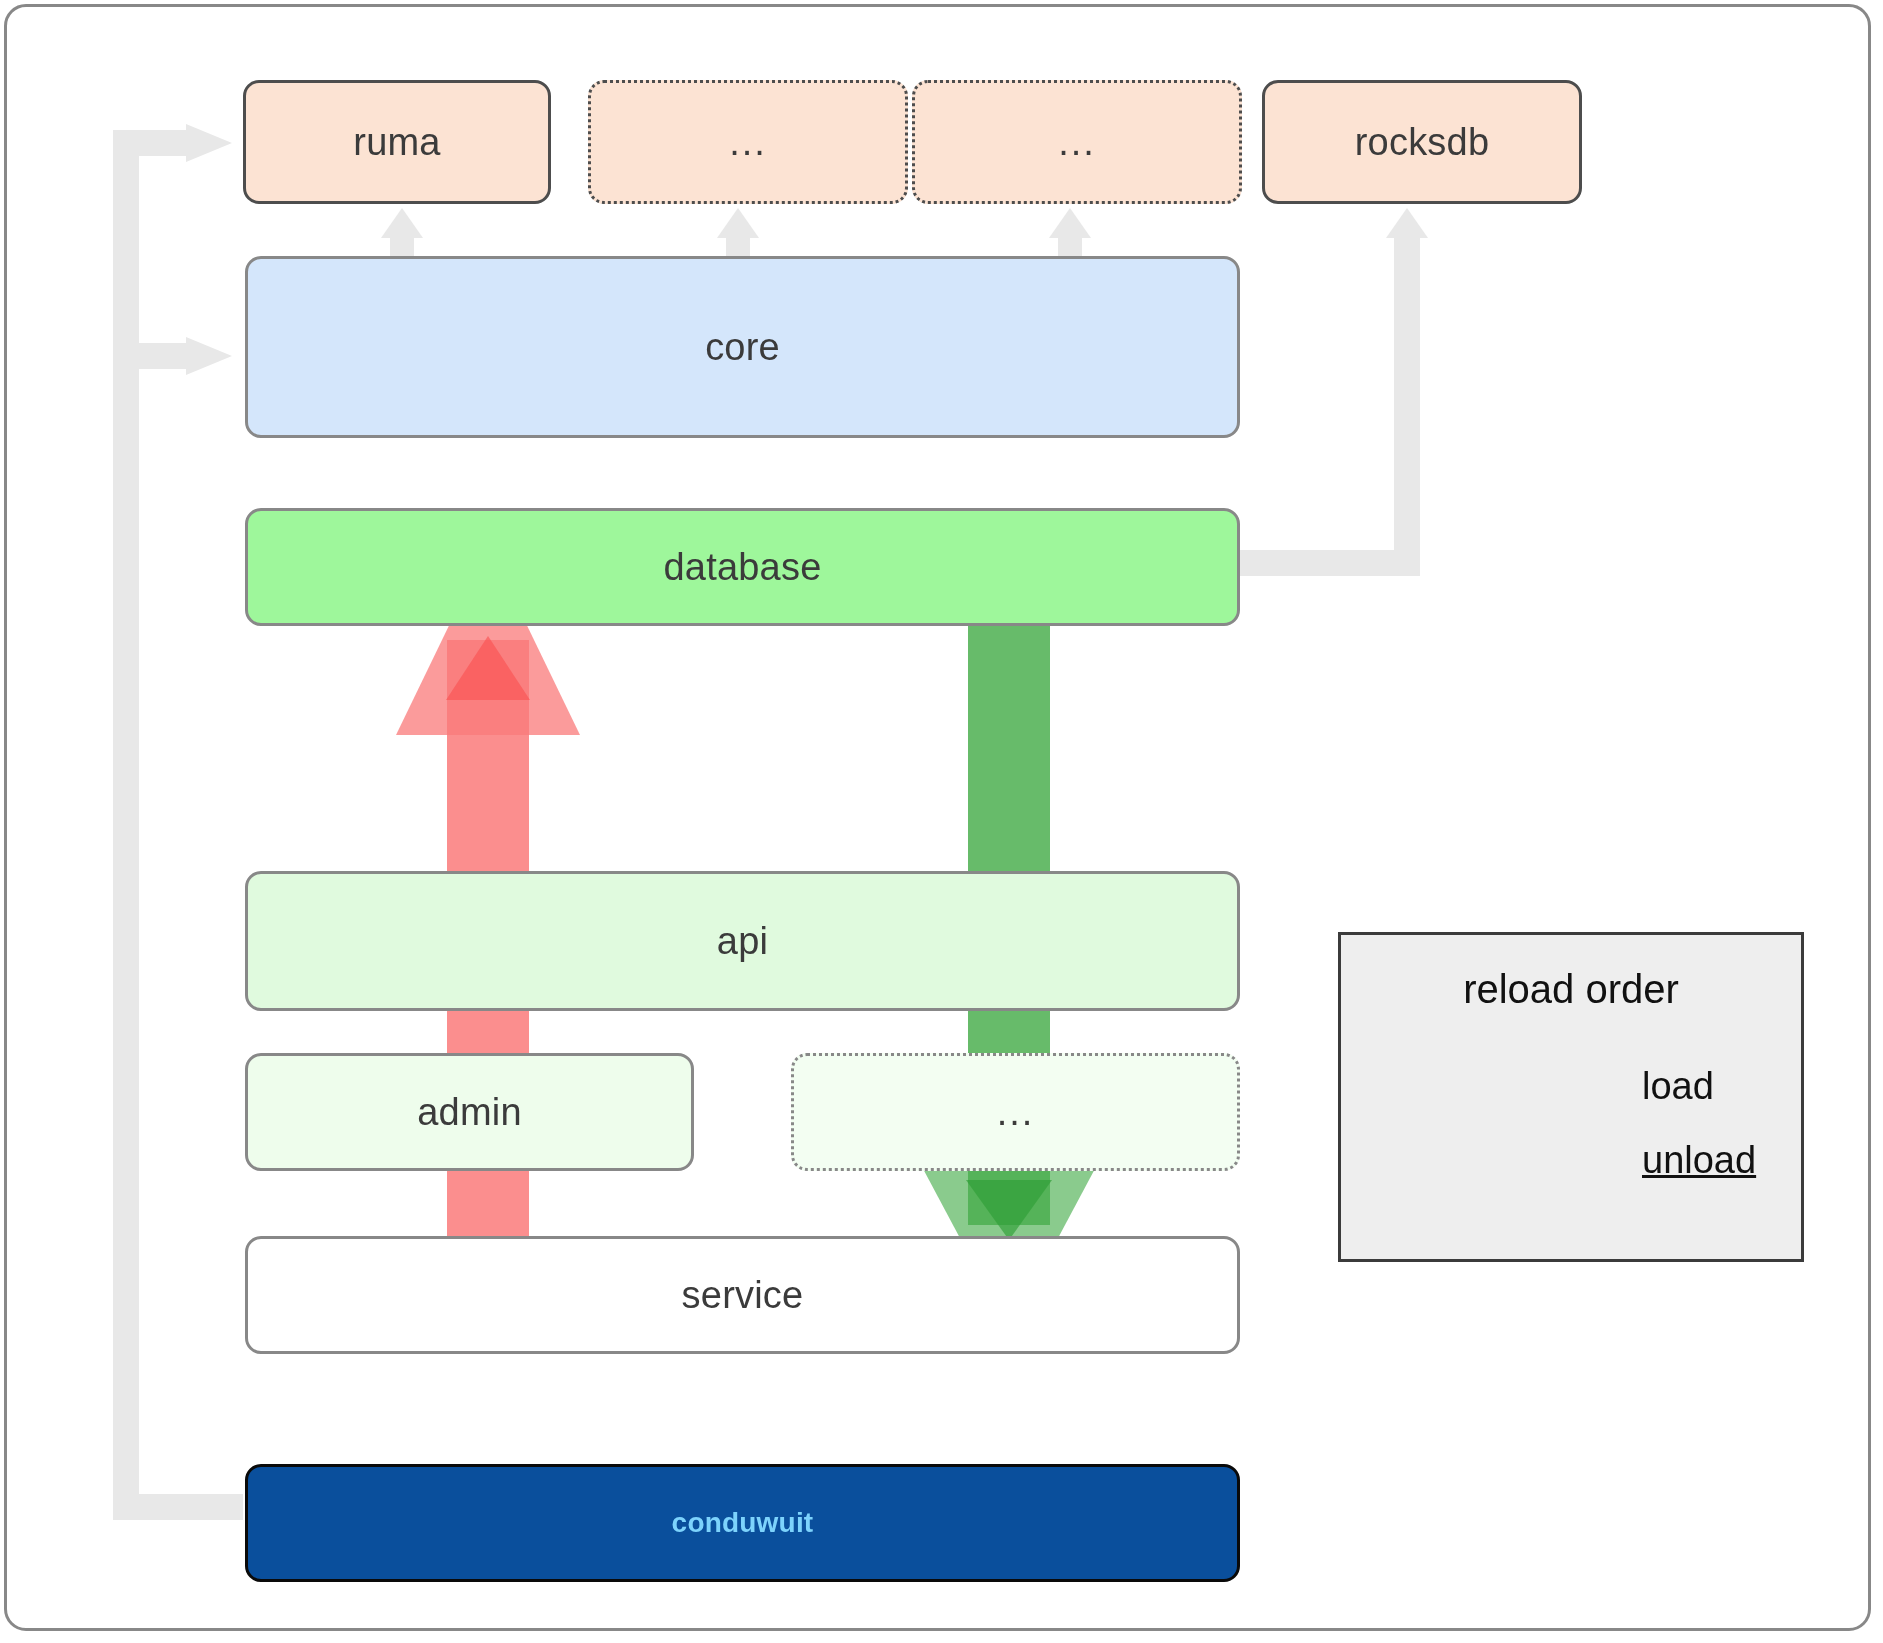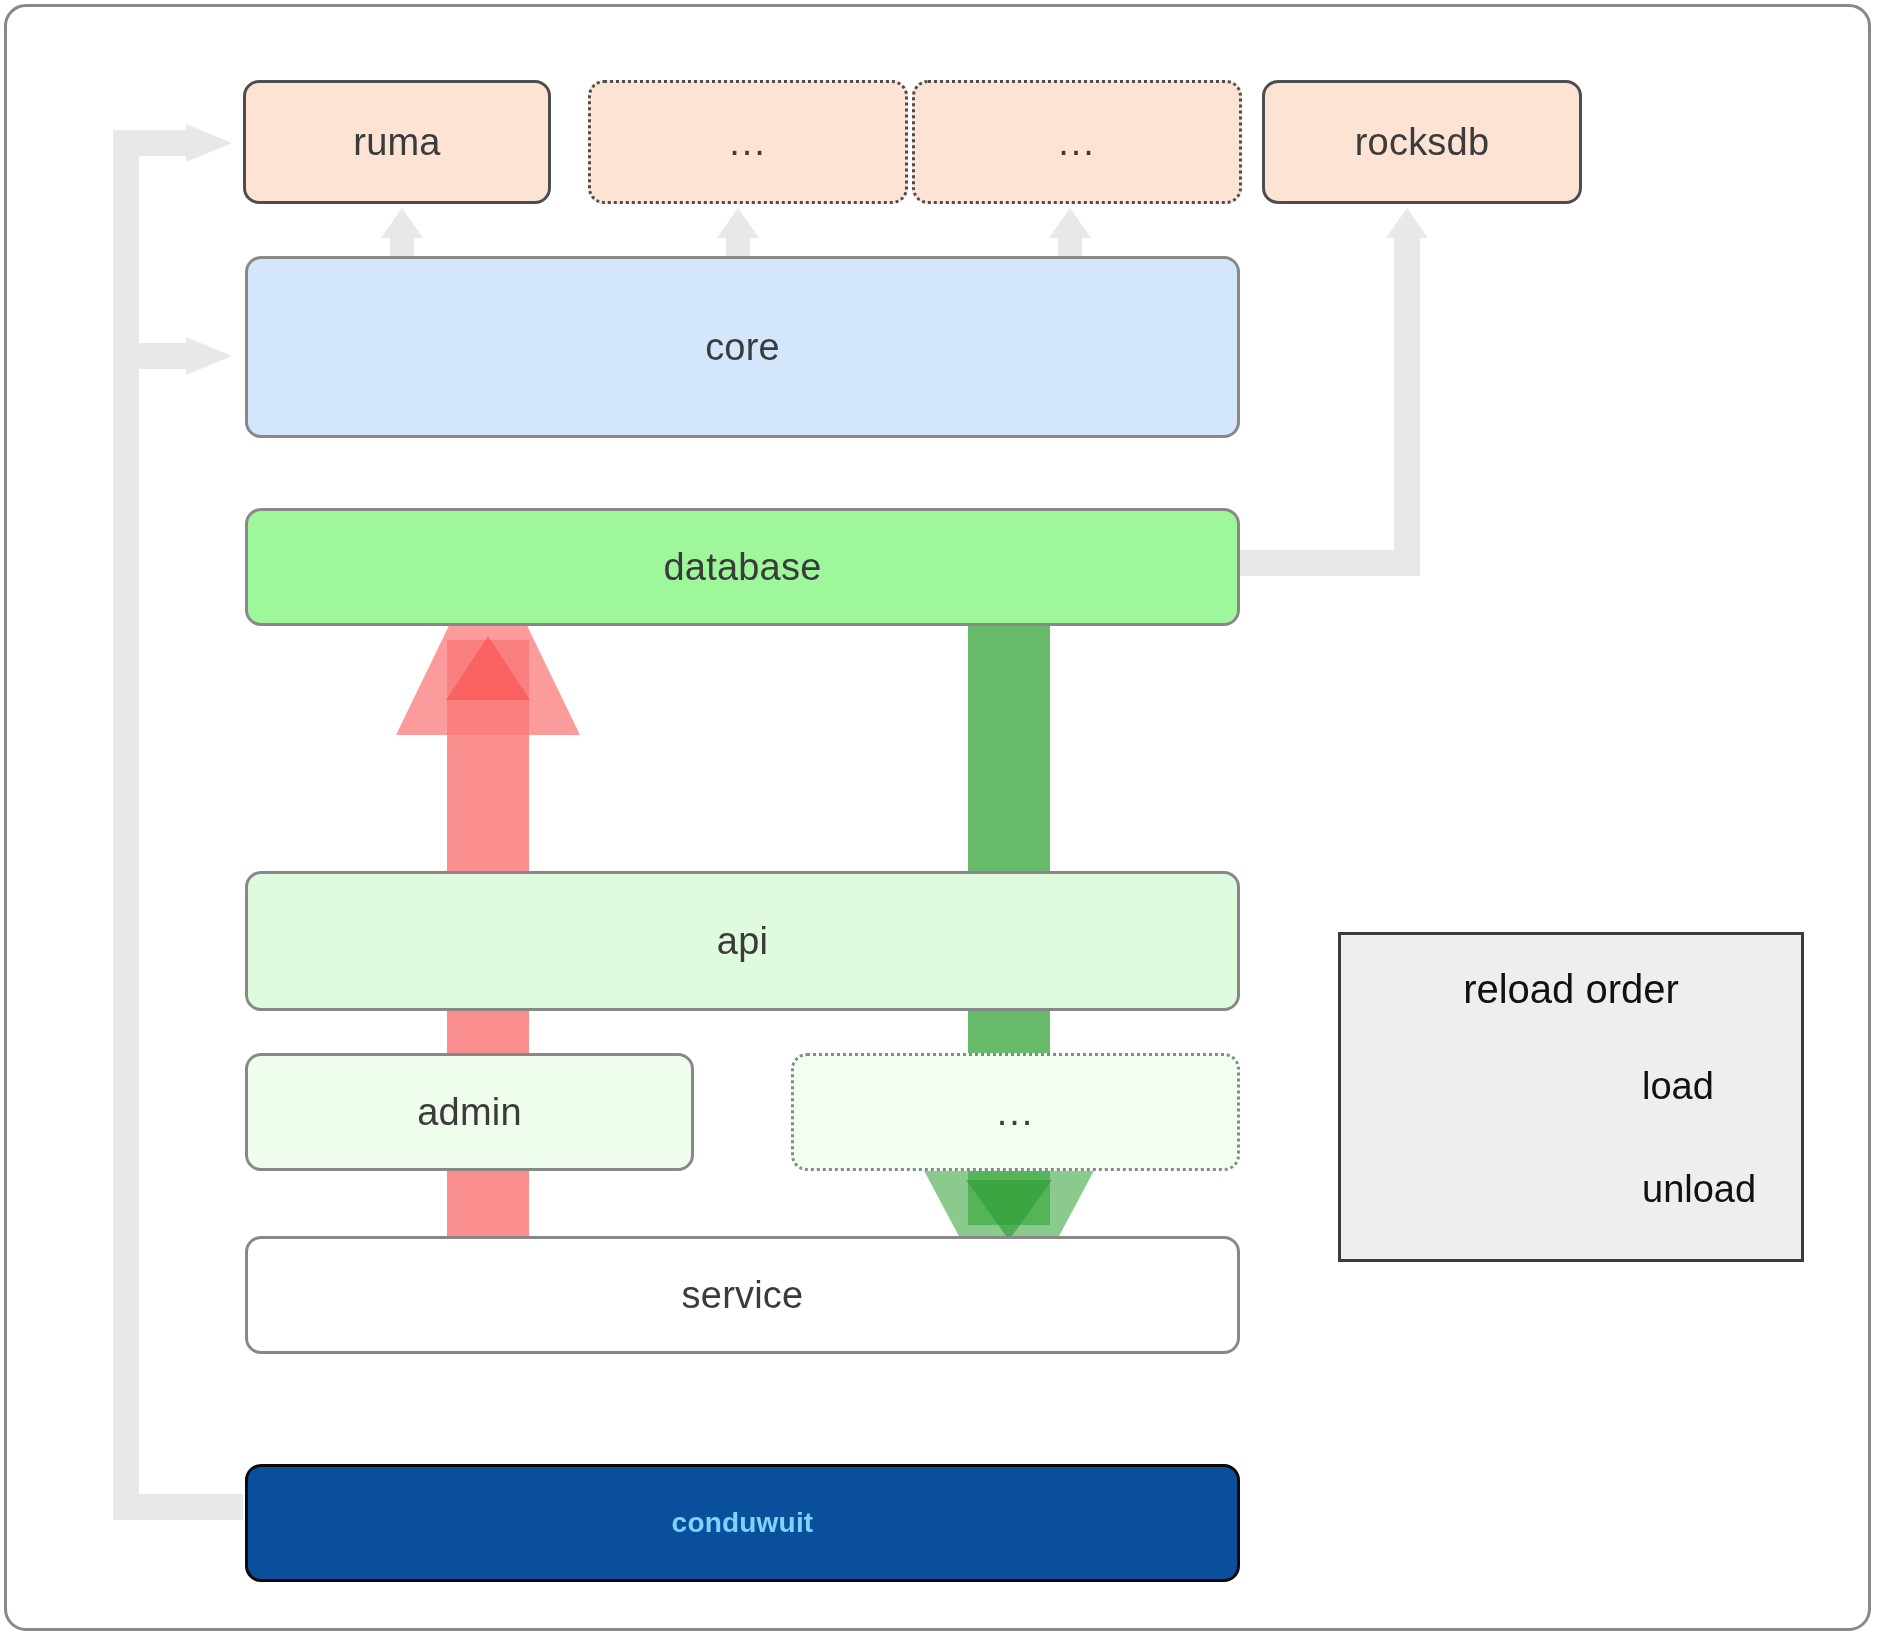--- a/index.html
+++ b/index.html
@@ -209,15 +209,15 @@
   </div>
 
   <div class="node root" style="left:245px; top:1464px; width:995px; height:118px;">
     <span>conduwuit</span>
   </div>
 
   <div class="legend" style="left:1338px; top:932px; width:466px; height:330px;">
     <div class="legend-title">reload order</div>
   </div>
   <div class="legend-label" style="left:1642px; top:1065px;">load</div>
-  <div class="legend-label" style="left:1642px; top:1168px;">unload</div>
+  <div class="legend-label" style="left:1642px; top:1139px;text-decoration:underline;">unload</div>
 
 </div>
 
 </body></html>

